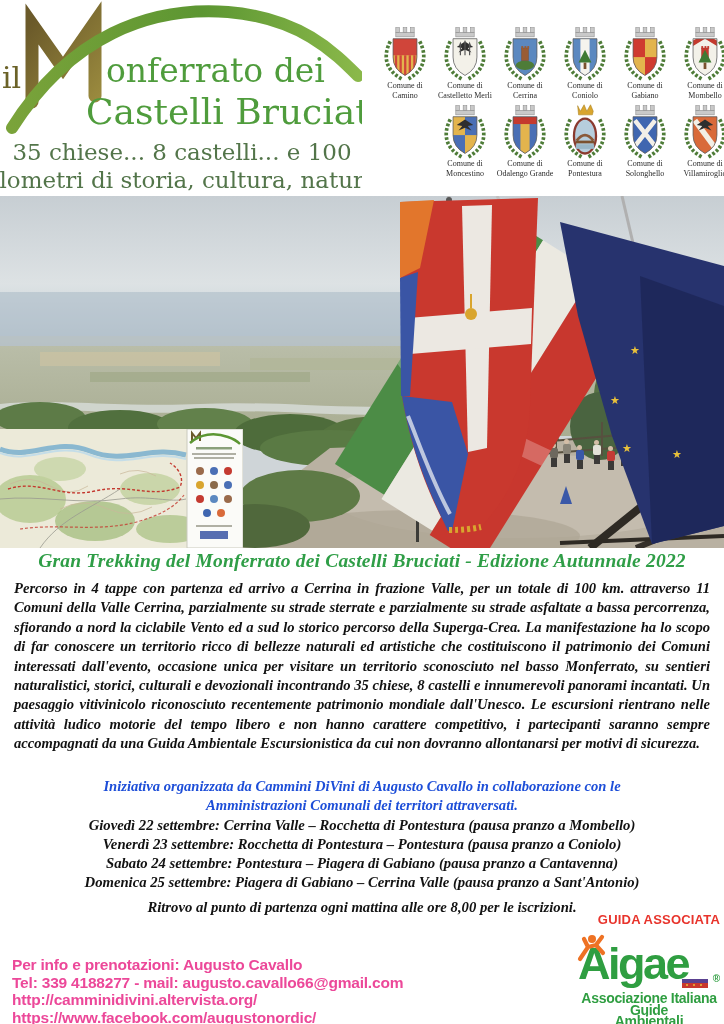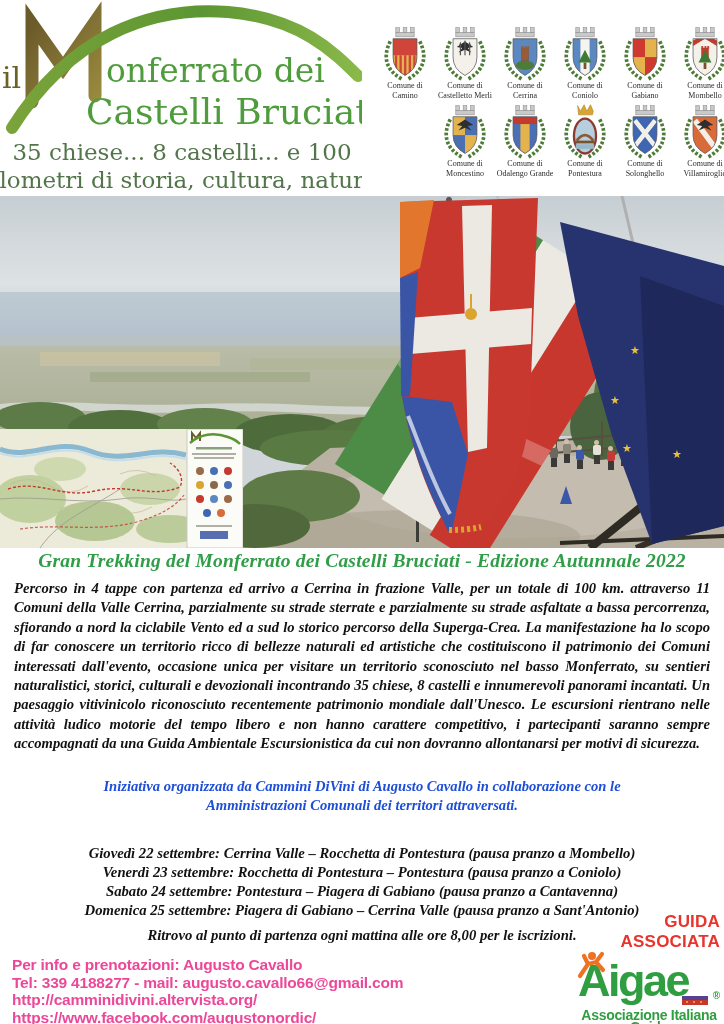--- a/index.html
+++ b/index.html
@@ -29,30 +29,30 @@
 
   
   .event-title{position:absolute;left:10px;top:550px;width:704px;text-align:center;
                font-size:19.5px;font-weight:bold;font-style:italic;letter-spacing:.2px;}
   .bodytext{position:absolute;left:14px;top:579px;width:696px;
             font-size:14.6px;line-height:19.4px;font-weight:bold;font-style:italic;
             color:#121212;text-align:justify;}
   .orgline{position:absolute;left:14px;width:696px;text-align:center;
            font-size:14.6px;line-height:19.4px;font-weight:bold;font-style:italic;color:#1d4ed8;}
   .schedline{position:absolute;left:14px;width:696px;text-align:center;
-           font-size:14.7px;line-height:19.4px;font-weight:bold;font-style:italic;color:#121212;margin-top:28px;}
+           font-size:14.7px;line-height:19.4px;font-weight:bold;font-style:italic;color:#121212;}
 
   
   .contact{position:absolute;left:12px;top:916px;width:560px;
            font-family:"Liberation Sans",sans-serif;font-weight:bold;
            font-size:15.5px;line-height:17.6px;letter-spacing:-0.2px;}
   .contact div{white-space:nowrap;}
   .aigae{position:absolute;left:576px;top:912px;width:146px;font-family:"Liberation Sans",sans-serif;}
-  .aigae-badge{text-align:right;font-size:17px;font-weight:bold;letter-spacing:.2px;padding-right:2px;}
-  .aigae-word{position:relative;height:50px;margin-top:4px;}
+  .aigae-badge{text-align:right;font-size:13px;font-weight:bold;letter-spacing:.2px;padding-right:2px;}
+  .aigae-word{position:relative;height:50px;margin-top:12px;}
   .aigae-name{position:absolute;left:2px;top:2px;font-size:45px;font-weight:bold;letter-spacing:-2.5px;line-height:45px;}
   .aigae-reg{position:absolute;right:2px;top:34px;font-size:10px;font-weight:bold;}
   .aigae-stripe{position:absolute;right:14px;top:40px;width:26px;height:9px;}
   .aigae-stripe .s1{height:4px;background:#5a4090;}
   .aigae-stripe .s2{height:5px;background:#c8372e;position:relative;}
   .aigae-stripe .s2 i{position:absolute;top:1px;width:2px;height:2px;background:#e8c03a;border-radius:50%;}
   .aigae-sub{font-size:14px;line-height:11.6px;font-weight:bold;letter-spacing:-0.3px;text-align:center;margin-top:4px;}
   .hiker{position:absolute;left:-4px;top:-6px;}
 </style>
 </head>

